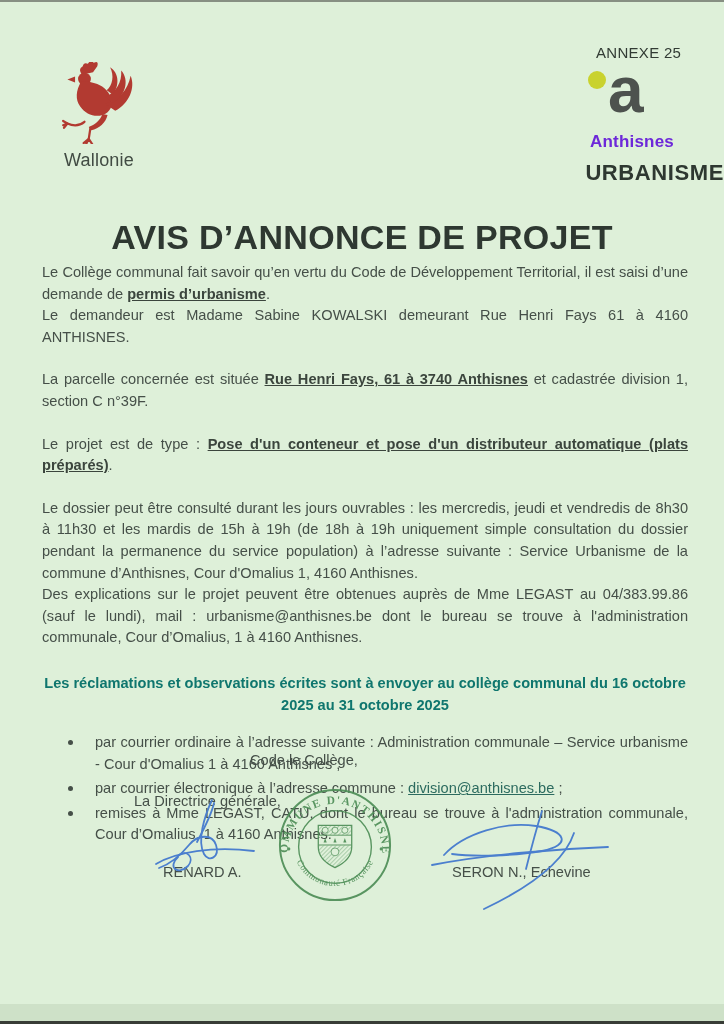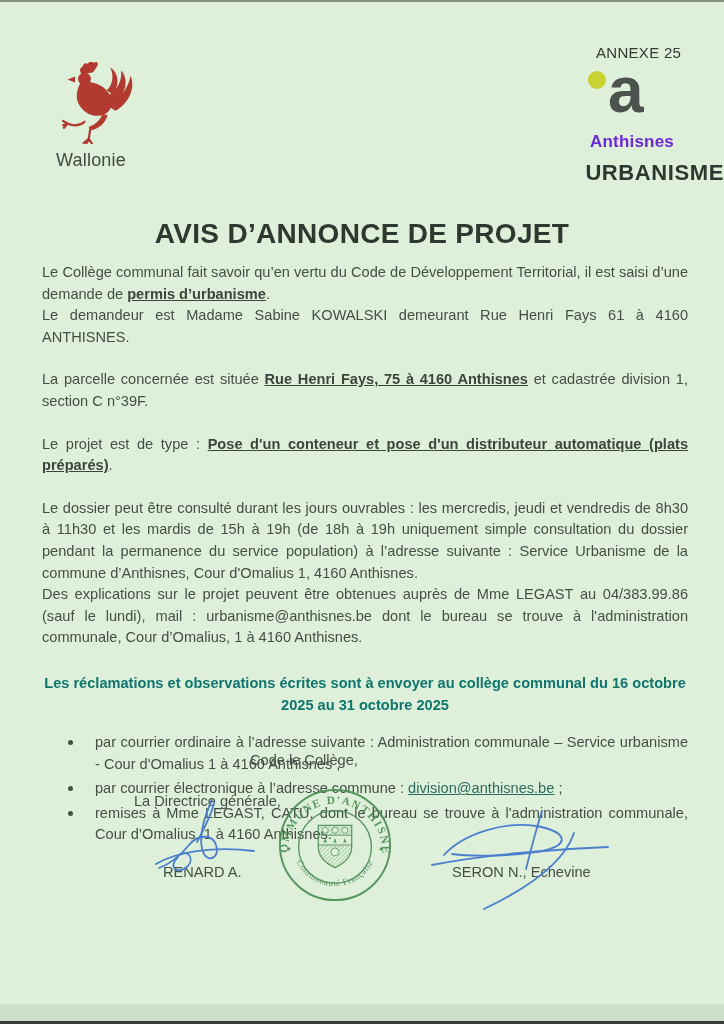--- a/index.html
+++ b/index.html
@@ -10,31 +10,31 @@
     font-family:"Liberation Sans", sans-serif;
     color:#454f48;
     overflow:hidden;
   }
   
   .scan-edge-top { position:absolute; top:0; left:0; width:100%; height:2px; background:#6a6f66; opacity:.75; }
   .scan-band-bottom { position:absolute; bottom:3px; left:0; width:100%; height:17px; background:rgba(70,100,60,.10); }
   .scan-edge-bottom { position:absolute; bottom:0; left:0; width:100%; height:3px; background:#383c36; }
 
   
-  .wallonie { position:absolute; left:56px; top:62px; width:110px; text-align:left; }
+  .wallonie { position:absolute; left:44px; top:62px; width:110px; text-align:center; }
   .wallonie .word { font-size:18px; color:#414b43; margin-top:2px; letter-spacing:.2px; }
   .annexe { position:absolute; left:596px; top:44px; font-size:15px; font-weight:normal; color:#323b34; letter-spacing:.3px; }
   .anth-dot { position:absolute; left:588px; top:71px; width:18px; height:18px; border-radius:50%; background:#c9d22e; }
   .anth-a { position:absolute; left:608px; top:58px; font-size:64px; line-height:64px; font-weight:bold; color:#4d524e; }
   .anth-word { position:absolute; left:590px; top:132px; font-size:17px; font-weight:bold; color:#6d28d9; letter-spacing:.2px; }
 
   .title { position:absolute; top:160px; left:0; width:100%; text-align:right;
            font-size:22px; font-weight:bold; color:#2e3831; letter-spacing:.6px; }
   .subtitle { position:absolute; top:218px; left:0; width:100%; text-align:center;
-              font-size:28px; font-weight:bold; color:#2e3831; letter-spacing:.3px; }
+              font-size:34px; font-weight:bold; color:#2e3831; letter-spacing:.3px; }
 
   
   .body-text { position:absolute; top:262px; left:42px; width:646px;
                font-size:14.6px; line-height:21.6px; text-align:justify; }
   .para { margin:0; }
   .gap-after { margin-bottom:21px; }
   .gap-after-lg { margin-bottom:24px; }
   b, .bold { font-weight:bold; color:#3b453d;text-decoration:underline; }
   .notice { font-weight:bold; text-align:center; color:#0f766e; margin-bottom:13px; }
   .email-link { color:#2c6b5f; text-decoration:underline; }
@@ -91,21 +91,21 @@
   <div class="anth-a">a</div>
   <div class="anth-word">Anthisnes</div>
 
   <div class="title">URBANISME</div>
   <div class="subtitle">AVIS D’ANNONCE DE PROJET</div>
 
   <div class="body-text">
     <p class="para"><span>Le Collège communal fait savoir qu’en vertu du Code de Développement Territorial, il est saisi d’une demande de </span><b>permis d’urbanisme</b><span>.</span></p>
     <p class="para gap-after">Le demandeur est Madame Sabine KOWALSKI demeurant Rue Henri Fays 61 à 4160 ANTHISNES.</p>
 
-    <p class="para gap-after"><span>La parcelle concernée est située </span><b>Rue Henri Fays, 75 à 4160 Anthisnes</b><span> et cadastrée division 1, section C n°39F.</span></p>
+    <p class="para gap-after"><span>La parcelle concernée est située </span><b>Rue Henri Fays, 61 à 3740 Anthisnes</b><span> et cadastrée division 1, section C n°39F.</span></p>
 
     <p class="para gap-after"><span>Le projet est de type : </span><b>Pose d'un conteneur et pose d'un distributeur automatique (plats préparés)</b><span>.</span></p>
 
     <p class="para">Le dossier peut être consulté durant les jours ouvrables : les mercredis, jeudi et vendredis de 8h30 à 11h30 et les mardis de 15h à 19h (de 18h à 19h uniquement simple consultation du dossier pendant la permanence du service population) à l’adresse suivante : Service Urbanisme de la commune d’Anthisnes, Cour d'Omalius 1, 4160 Anthisnes.</p>
     <p class="para gap-after-lg">Des explications sur le projet peuvent être obtenues auprès de Mme LEGAST au 04/383.99.86 (sauf le lundi), mail : urbanisme@anthisnes.be dont le bureau se trouve à l'administration communale, Cour d’Omalius, 1 à 4160 Anthisnes.</p>
 
     <p class="para notice">Les réclamations et observations écrites sont à envoyer au collège communal du 16 octobre 2025 au 31 octobre 2025</p>
 
     <div class="bullets">
       <div class="bullet-row">

